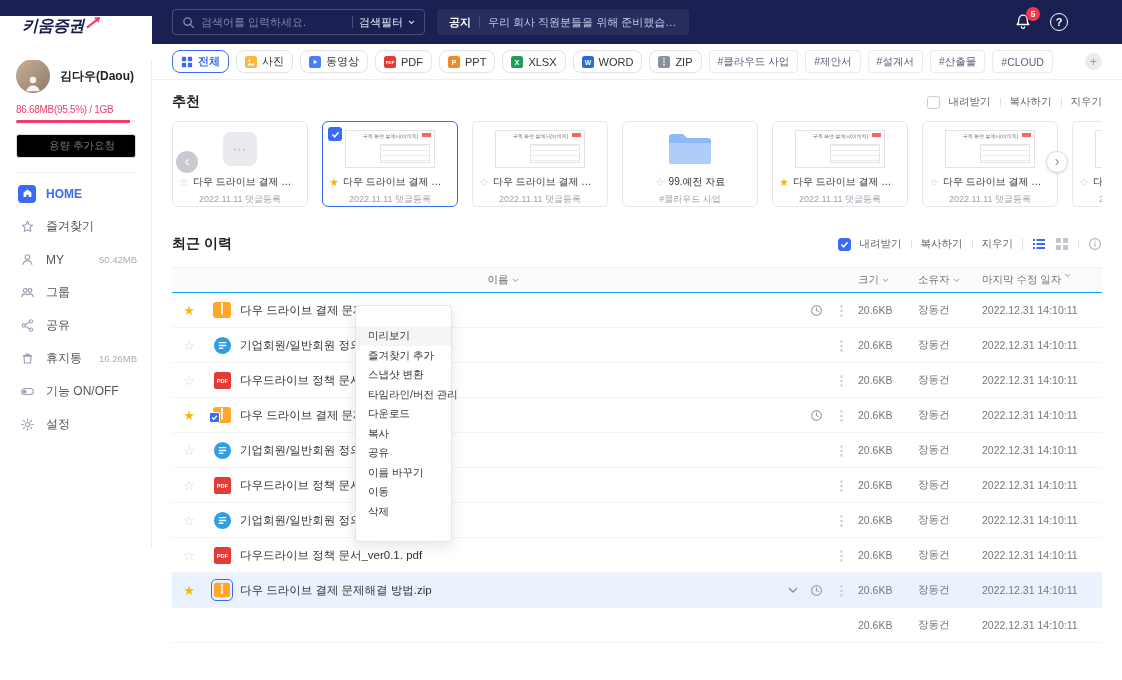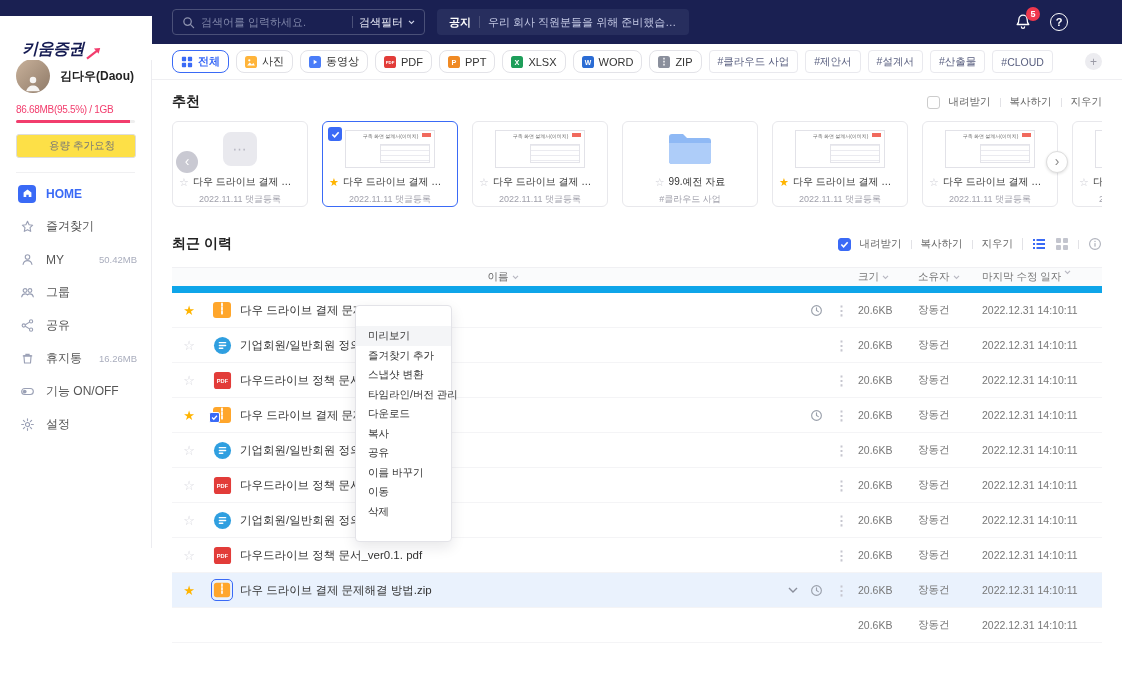--- a/index.html
+++ b/index.html
@@ -3,21 +3,21 @@
 <meta charset="utf-8">
 <style>
   *{margin:0;padding:0;box-sizing:border-box;}
   html,body{width:1122px;height:680px;background:#fff;}
   .app{position:relative;width:1122px;height:680px;background:#fff;overflow:hidden;
        font-family:"Liberation Sans",sans-serif;color:#333;}
 
   
   .topbar{position:absolute;top:0;left:0;width:1122px;height:44px;background:#1A2052;
           display:flex;align-items:center;z-index:20;}
-  .logo-area{width:152px;height:44px;background:#fff;flex:none;display:flex;align-items:flex-end;
+  .logo-area{width:152px;height:44px;background:#fff;flex:none;display:flex;align-items:flex-start;
              padding-left:22px;margin-top:32px;}
   .logo-text{font-size:16px;font-weight:800;font-style:italic;color:#151B52;letter-spacing:-0.5px;}
   .logo-arrow{margin-left:2px;display:flex;}
   .search-box{margin-left:20px;width:253px;height:26px;border:1px solid #4A5078;border-radius:4px;
               display:flex;align-items:center;padding:0 9px;gap:6px;}
   .search-input{flex:1;min-width:0;background:transparent;border:none;outline:none;color:#CFD3EA;
                 font-size:11px;font-family:inherit;}
   .search-input::placeholder{color:#7E84A8;}
   .vline-dark{width:1px;height:12px;background:#4A5078;flex:none;}
   .search-filter{color:#E8EAF6;font-size:11px;display:flex;align-items:center;gap:5px;
@@ -39,21 +39,21 @@
            border-right:1px solid #ECECF0;z-index:10;}
   .profile{padding:15px 16px 0;}
   .profile-row{display:flex;align-items:center;gap:10px;}
   .avatar{width:34px;height:34px;border-radius:50%;background:linear-gradient(135deg,#C9B29B,#8F7A68);
           display:flex;align-items:flex-end;justify-content:center;overflow:hidden;flex:none;cursor:pointer;}
   .user-name{font-size:12px;font-weight:bold;color:#222;}
   .storage{margin-top:11px;font-size:10px;color:#F23D6D;letter-spacing:-0.3px;white-space:nowrap;}
   .gauge{margin-top:5px;height:3px;background:#EEE;border-radius:2px;overflow:hidden;}
   .gauge-fill{width:95.5%;height:100%;background:#F23D6D;}
   .quota-btn{margin-top:11px;width:120px;height:24px;border:1px solid #DDD;border-radius:3px;
-             background:#fde047;color:#777;font-size:10.5px;font-family:inherit;cursor:pointer;padding-left:12px;}
+             background:#000000;color:#777;font-size:10.5px;font-family:inherit;cursor:pointer;padding-left:12px;}
   .side-div{margin:14px 0 4px;border-bottom:1px solid #F0F0F2;}
   .menu-item{height:33px;display:flex;align-items:center;gap:10px;padding:0 14px 0 18px;
              font-size:12px;color:#555;cursor:pointer;}
   .mi-icon{width:18px;display:flex;justify-content:center;align-items:center;flex:none;}
   .mi-label{flex:1;white-space:nowrap;}
   .mi-value{font-size:9.5px;color:#A9ADBD;}
   .menu-item.active .mi-label{color:#3A6AF6;font-weight:bold;}
   .home-badge{width:18px;height:18px;background:#3A6AF6;border-radius:4px;display:flex;
               align-items:center;justify-content:center;}
 
@@ -108,21 +108,21 @@
   .card-title{font-size:10px;color:#333;white-space:nowrap;overflow:hidden;text-overflow:ellipsis;}
   .card-sub{margin-top:4px;font-size:9px;color:#A0A0AB;}
   .carousel-btn{position:absolute;z-index:5;width:22px;height:22px;border-radius:50%;border:none;
                 display:flex;align-items:center;justify-content:center;font-size:14px;cursor:pointer;padding:0 0 2px;}
   .carousel-btn.prev{left:4px;top:30px;background:#C9C9D2;color:#fff;}
   .carousel-btn.next{left:874px;top:30px;background:#fff;border:1px solid #DDD;color:#888;
                      box-shadow:0 1px 3px rgba(0,0,0,.12);}
 
   
   .thead{margin-top:14px;height:26px;display:flex;align-items:center;background:#FAFBFC;
-         border-top:1px solid #F0F0F3;border-bottom:7px solid #0ea5e9;font-size:10.5px;color:#666;}
+         border-top:1px solid #F0F0F3;border-bottom:1px solid #0ea5e9;font-size:10.5px;color:#666;}
   .sort{margin-left:3px;display:inline-flex;}
   .cell-star{width:34px;flex:none;display:flex;justify-content:center;align-items:center;font-size:13px;}
   .cell-star.on{color:#FFB400;}
   .cell-star.off{color:#D6D6DD;}
   .cell-icon{width:32px;flex:none;display:flex;justify-content:center;align-items:center;position:relative;}
   .cell-name{flex:1;min-width:0;font-size:11.5px;color:#333;padding-left:2px;white-space:nowrap;
              overflow:hidden;text-overflow:ellipsis;cursor:pointer;}
   .th-name{display:flex;justify-content:center;align-items:center;font-size:10.5px;color:#666;cursor:pointer;}
   .cell-controls{width:92px;flex:none;display:flex;justify-content:flex-end;align-items:center;
                  gap:12px;padding-right:10px;}

